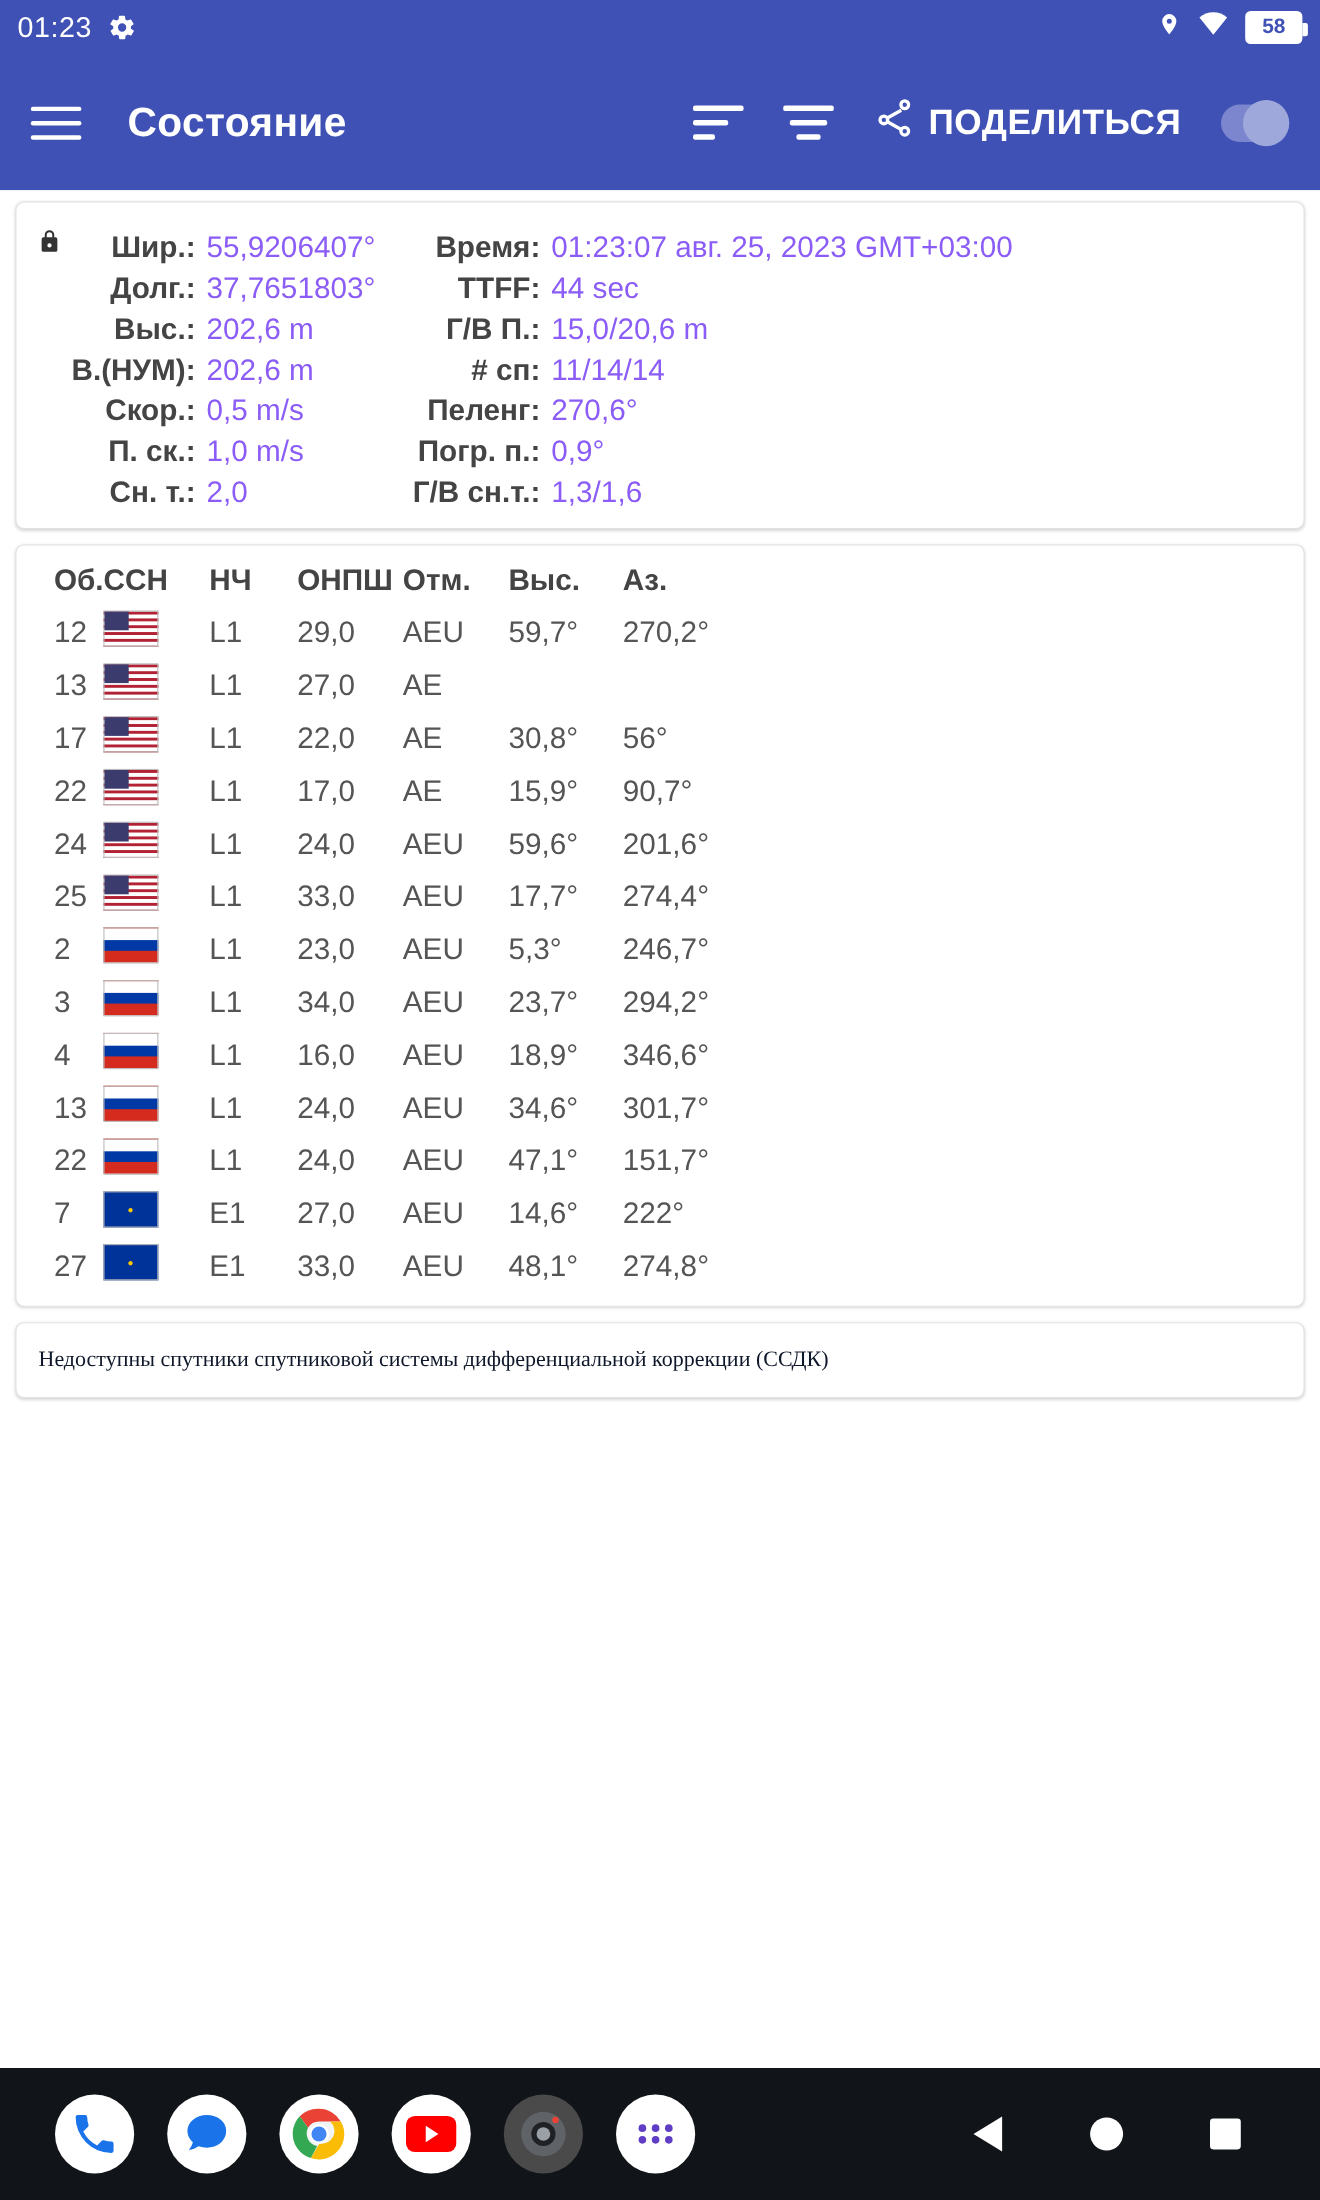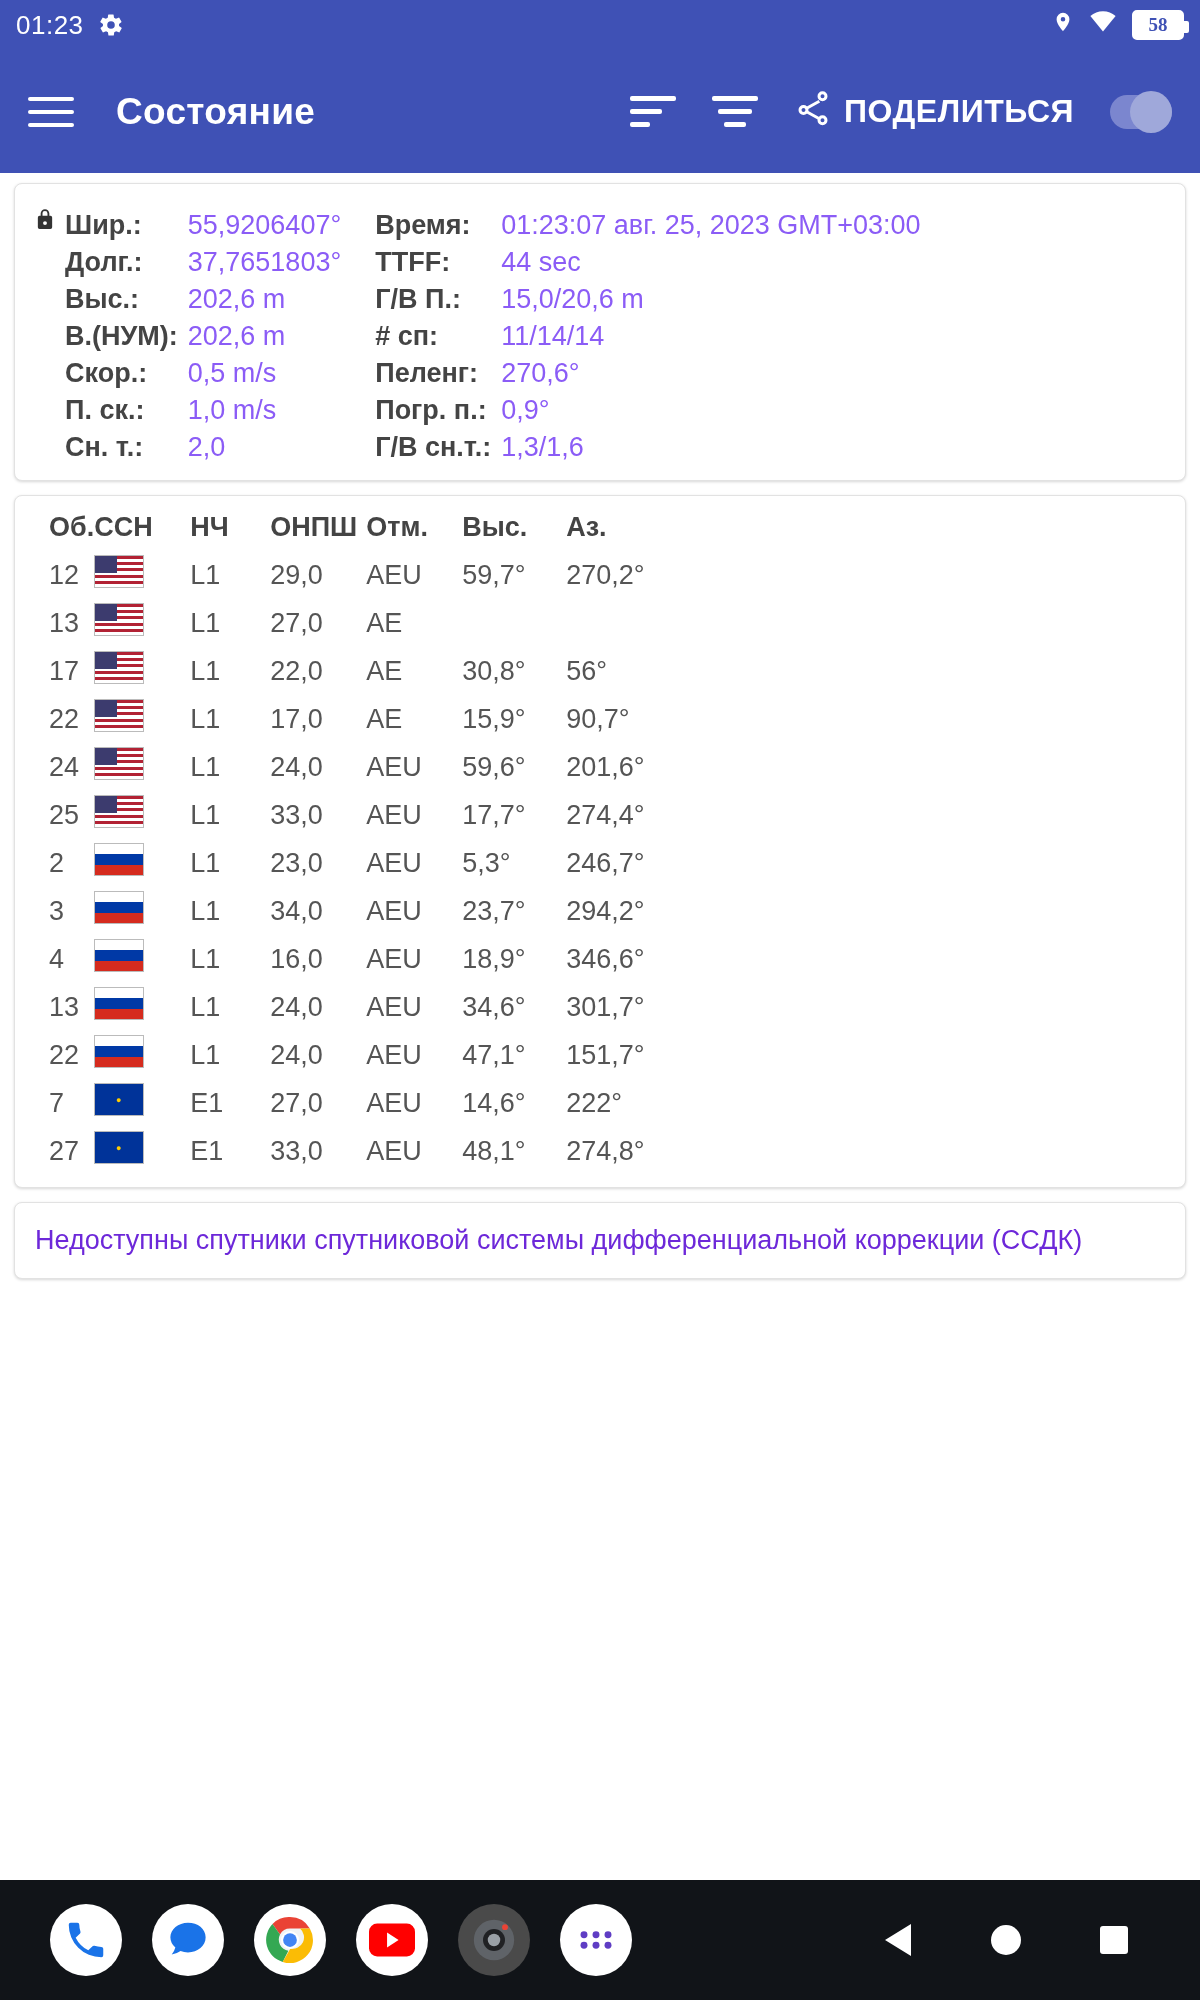--- a/index.html
+++ b/index.html
@@ -12,21 +12,21 @@
   #root { width: 1200px; height: 2000px; position: relative; background: #fff; display: flex; flex-direction: column; }
 
   
   .statusbar {
     height: 50px; background: #3f51b5; color: #fff;
     display: flex; align-items: center; padding: 0 16px;
     font-size: 26px; flex-shrink: 0;
   }
   .statusbar .clock { font-weight: 500; letter-spacing: 0.5px; }
   .statusbar .gear { margin-left: 14px; display: flex; align-items: center; }
-  .statusbar .right { margin-left: auto; display: flex; align-items: center; gap: 14px; font-family: Liberation Serif, serif; }
+  .statusbar .right { margin-left: auto; display: flex; align-items: center; gap: 14px; }
   .battery {
     border: 3px solid #fff; border-radius: 5px; width: 52px; height: 30px;
     font-size: 19px; display: flex; align-items: center; justify-content: center;
     font-weight: bold; position: relative; background: #fff; color: #3f51b5;
   }
   .battery:after {
     content: ""; position: absolute; right: -8px; top: 8px; width: 5px; height: 12px;
     background: #fff; border-radius: 0 2px 2px 0;
   }
 
@@ -60,21 +60,21 @@
   .content { flex: 1; background: #fff; padding: 10px 14px 0 14px; }
   .card {
     background: #fff; border: 1px solid #e2e2e2; border-radius: 8px;
     box-shadow: 0 1px 3px rgba(0,0,0,0.16); margin-bottom: 14px;
   }
 
   
   .fix { padding: 16px 10px 14px 10px; }
   .fix table { border-collapse: collapse; font-size: 27px; color: #555; }
   .fix td { padding: 3px 0; vertical-align: baseline; white-space: nowrap; }
-  .fix td.lbl { font-weight: bold; color: #444; padding-right: 10px; }
+  .fix td.lbl { text-align: right; font-weight: bold; color: #444; padding-right: 10px; }
   .fix td.val { padding-right: 34px; color: #8b5cf6; }
   .lockcell { width: 40px; text-align: center; vertical-align: top; padding-top: 4px !important; }
 
   
   .sats { padding: 14px 0 12px 0; }
   .sats table { width: 100%; border-collapse: collapse; font-size: 27px; color: #555; }
   .sats th {
     text-align: left; font-weight: bold; color: #444; font-size: 27px;
     padding: 2px 0 8px 0;
   }
@@ -97,21 +97,21 @@
   .flag.ru { background: linear-gradient(to bottom, #fff 0 33.3%, #0039a6 33.3% 66.6%, #d52b1e 66.6% 100%); }
   
   .flag.eu { background: #003399; }
   .flag.eu:after {
     content: "\25CF"; position: absolute; left: 0; right: 0; top: 50%;
     transform: translateY(-50%); text-align: center; color: #ffcc00; font-size: 9px; line-height: 1;
     letter-spacing: 1px;
   }
 
   
-  .notice { padding: 22px 20px; font-size: 27px; color: #6d28d9; }
+  .notice { padding: 22px 20px; font-size: 20px; color: #0f172a; font-family: Liberation Serif, serif; }
 
   
   .navbar {
     height: 120px; background: #111418; display: flex; align-items: center;
     padding: 0 40px; flex-shrink: 0; gap: 0;
   }
   .dock { display: flex; align-items: center; gap: 30px; flex: 1; padding-left: 10px; }
   .appicon {
     width: 72px; height: 72px; border-radius: 50%; display: flex; align-items: center;
     justify-content: center; background: #fff; cursor: pointer; position: relative;

